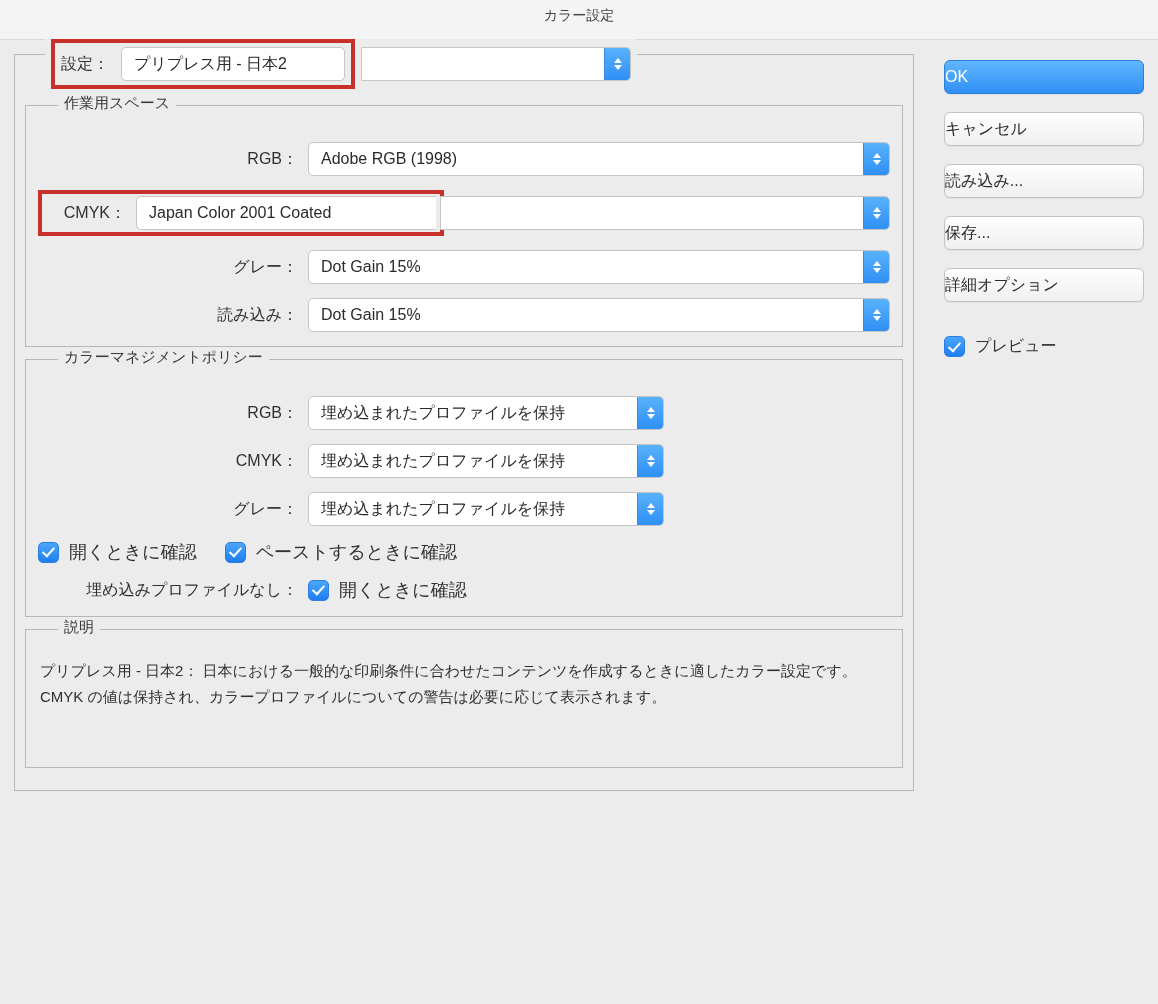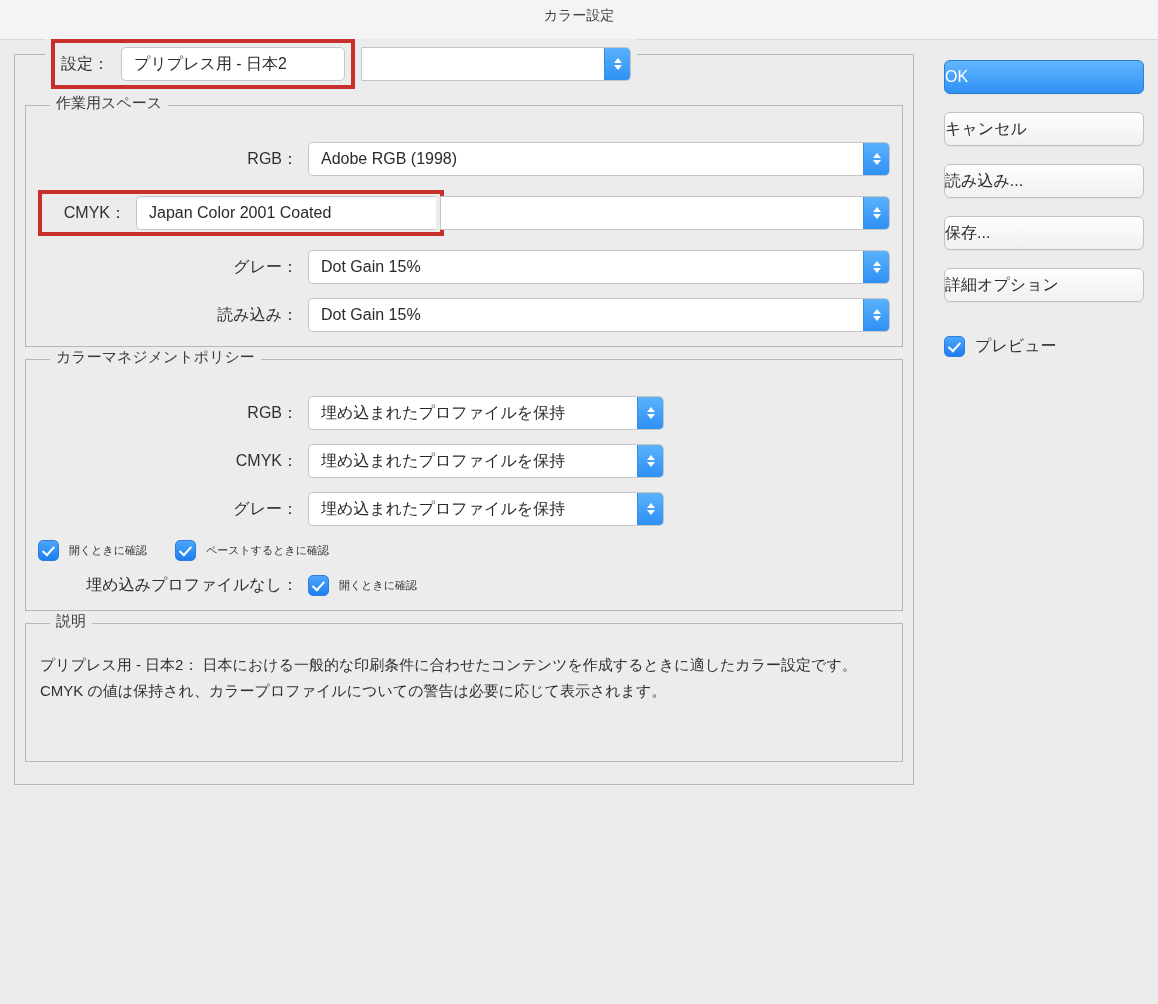--- a/index.html
+++ b/index.html
@@ -63,21 +63,21 @@
       gap: 12px;
     }
     .settings-label { font-size: 16px; }
 
     .inner-fieldset {
       border: 1px solid #b8b8b8;
       margin-bottom: 12px;
       padding: 36px 12px 14px 12px;
       position: relative;
     }
-    .inner-fieldset legend { top: -12px; left: 24px; }
+    .inner-fieldset legend { top: -12px; left: 32px; }
 
     .form-row {
       display: flex;
       align-items: center;
       margin-bottom: 14px;
       gap: 10px;
     }
     .form-row:last-child { margin-bottom: 0; }
     .row-label {
       width: 260px;
@@ -143,21 +143,21 @@
       background: linear-gradient(#4ca6fb, #1d7ef0);
       border: 1px solid #2b7de0;
     }
     .mac-checkbox.checked::after {
       content: "";
       width: 5px; height: 10px;
       border: solid #fff;
       border-width: 0 2.4px 2.4px 0;
       transform: rotate(42deg) translate(-1px,-1px);
     }
-    .cb-label { font-size: 11px; color: #303030; }
+    .cb-label { font-size: 18px; color: #303030; }
 
     .desc-fieldset { padding: 28px 14px 58px 14px; }
     .desc-text { font-size: 15px; line-height: 1.7; color: #303030; }
 
     .mac-button {
       height: 34px;
       background: linear-gradient(#fefefe, #f0f0f0);
       border: 1px solid #c2c2c2;
       border-radius: 6px;
       font-size: 16px;

